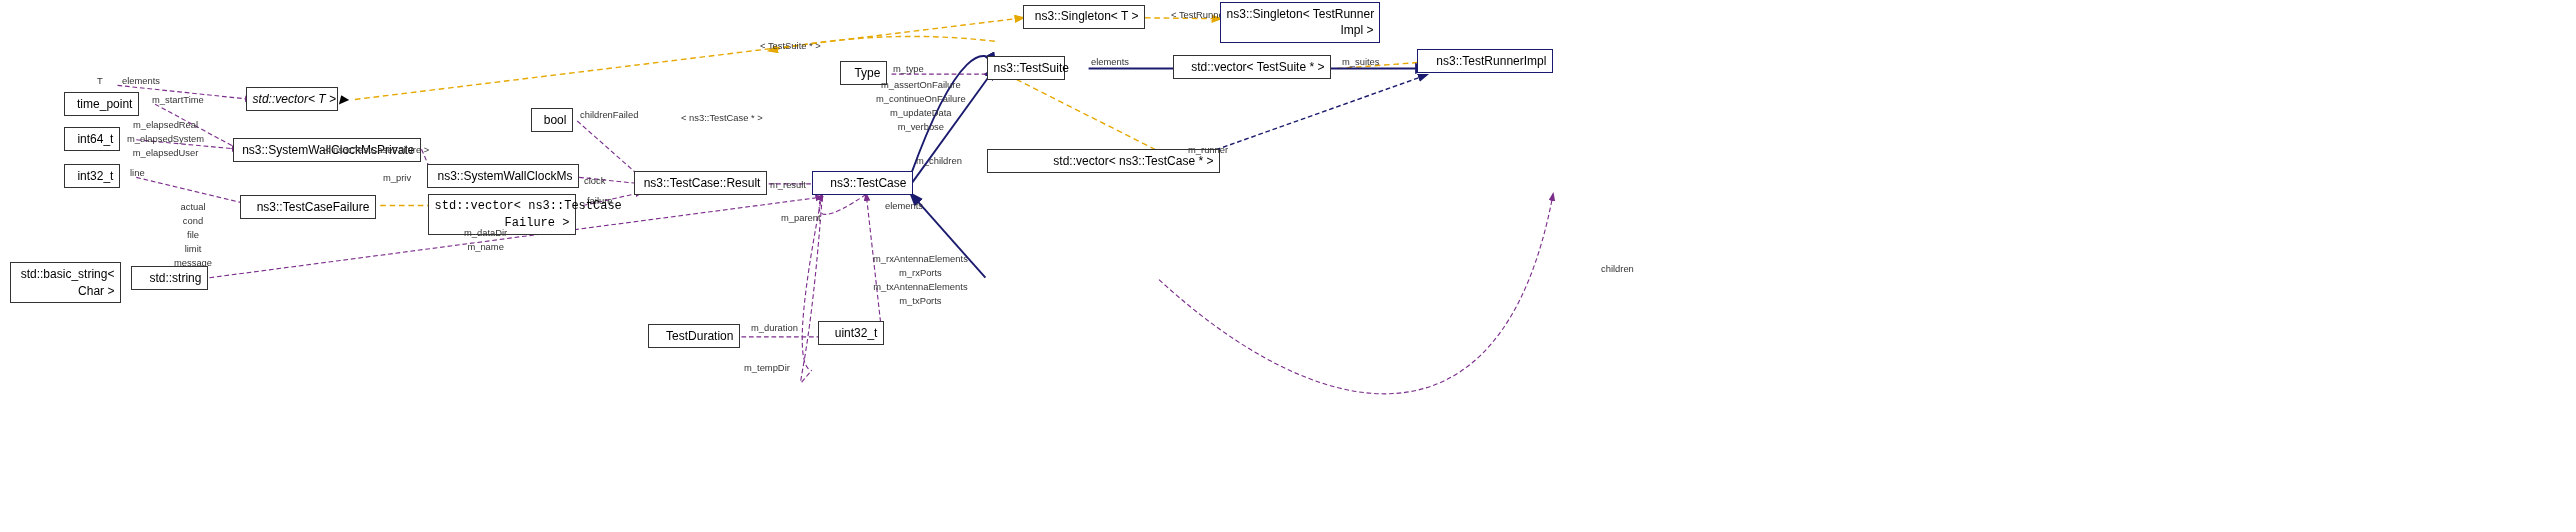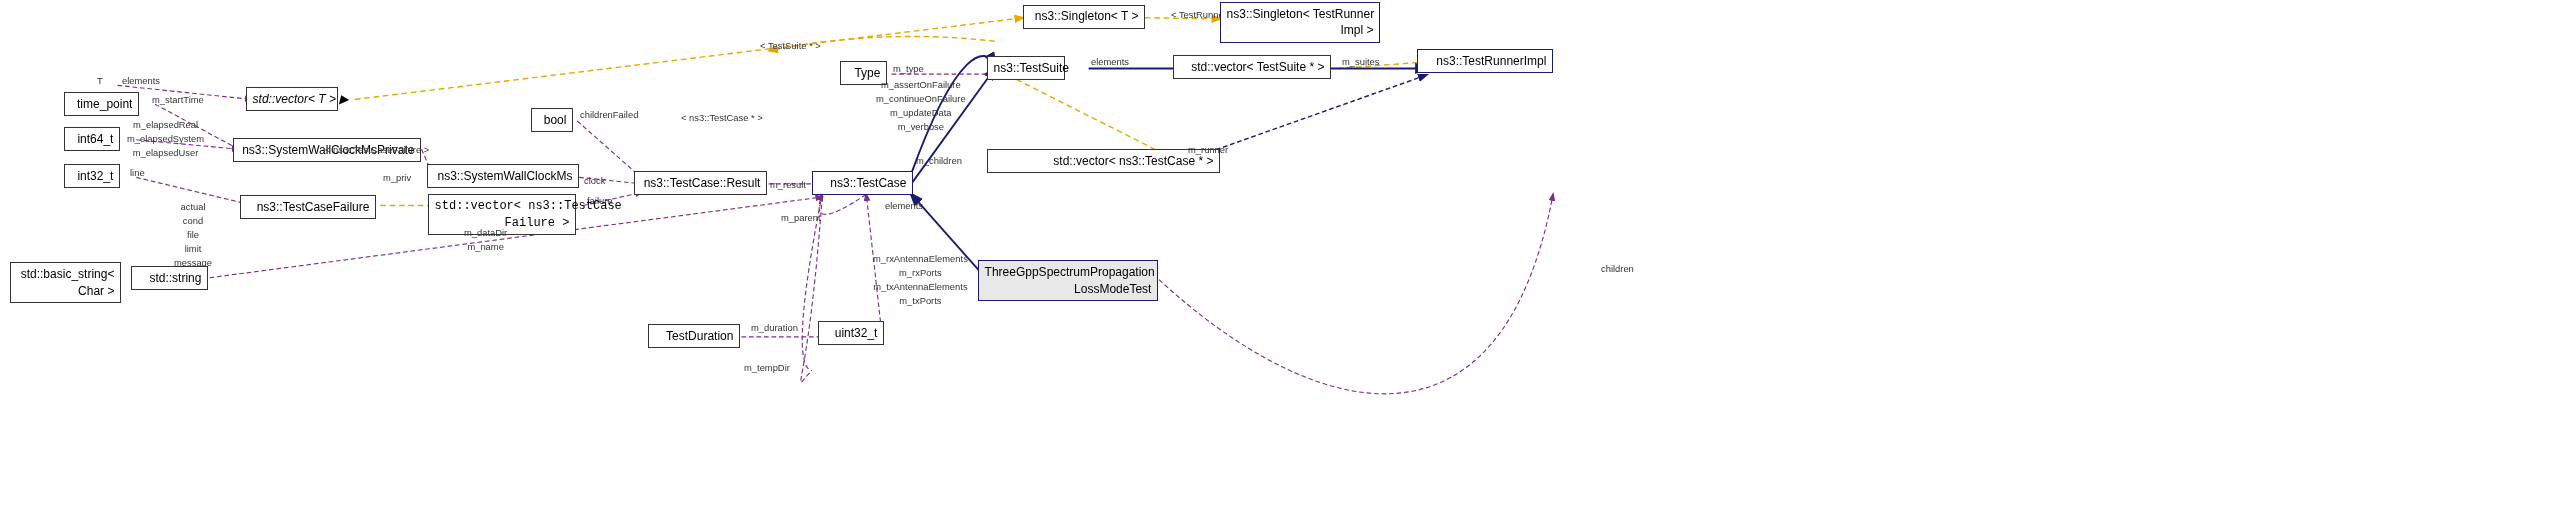--- a/index.html
+++ b/index.html
@@ -295,23 +295,20 @@
   </div>
 
   <div class="node" style="left:131px;top:266px;width:77px;">
     <span>std::string</span>
   </div>
 
   <div class="node" style="left:10px;top:262px;width:111px;">
     <span>std::basic_string&lt;<br>Char &gt;</span>
   </div>
 
-  <div class="node dark-border highlighted" style="left:978px;top:260px;width:180px;">
-    <span>ThreeGppSpectrumPropagation<br>LossModeTest</span>
-  </div>
 
   <div class="label" style="left:873px;top:252px;line-height:1.5;">
     <span>m_rxAntennaElements<br>m_rxPorts<br>m_txAntennaElements<br>m_txPorts</span>
   </div>
 
   <div class="node" style="left:818px;top:321px;width:66px;">
     <span>uint32_t</span>
   </div>
 
   <div class="label" style="left:751px;top:322px;">

